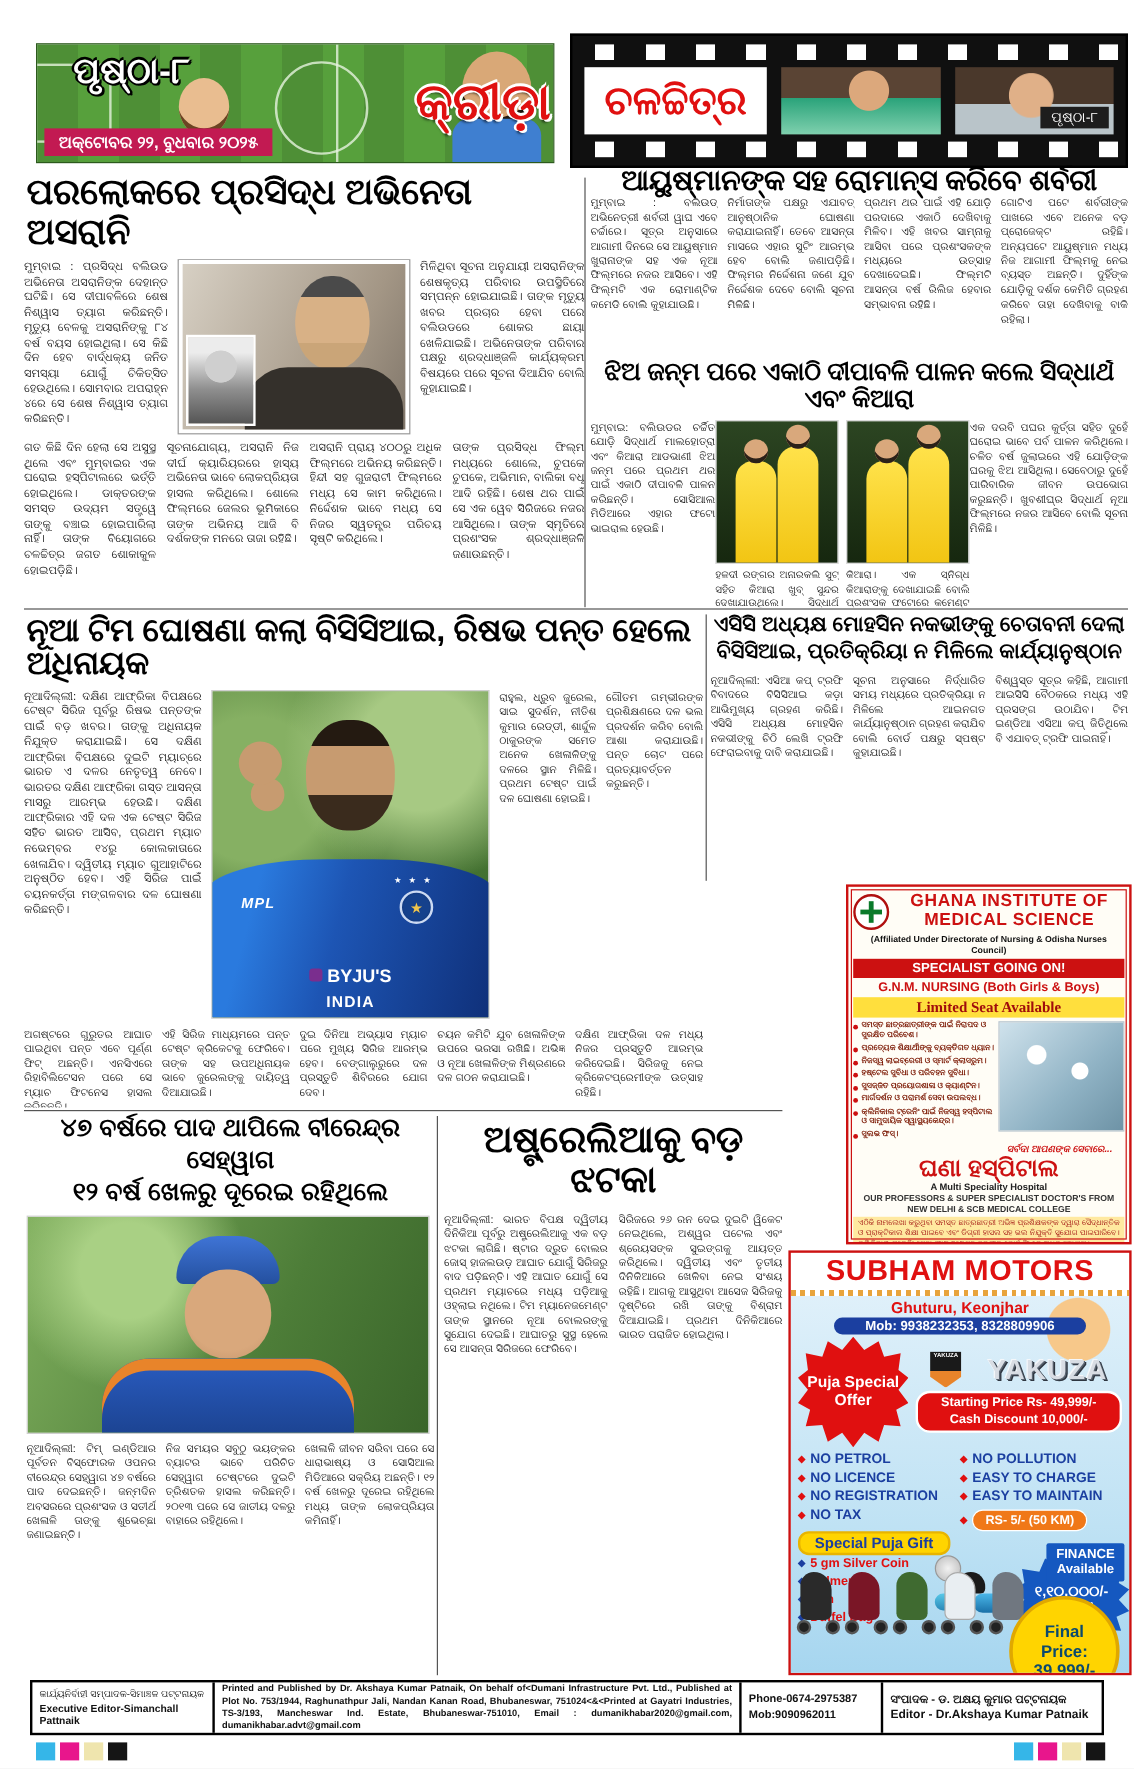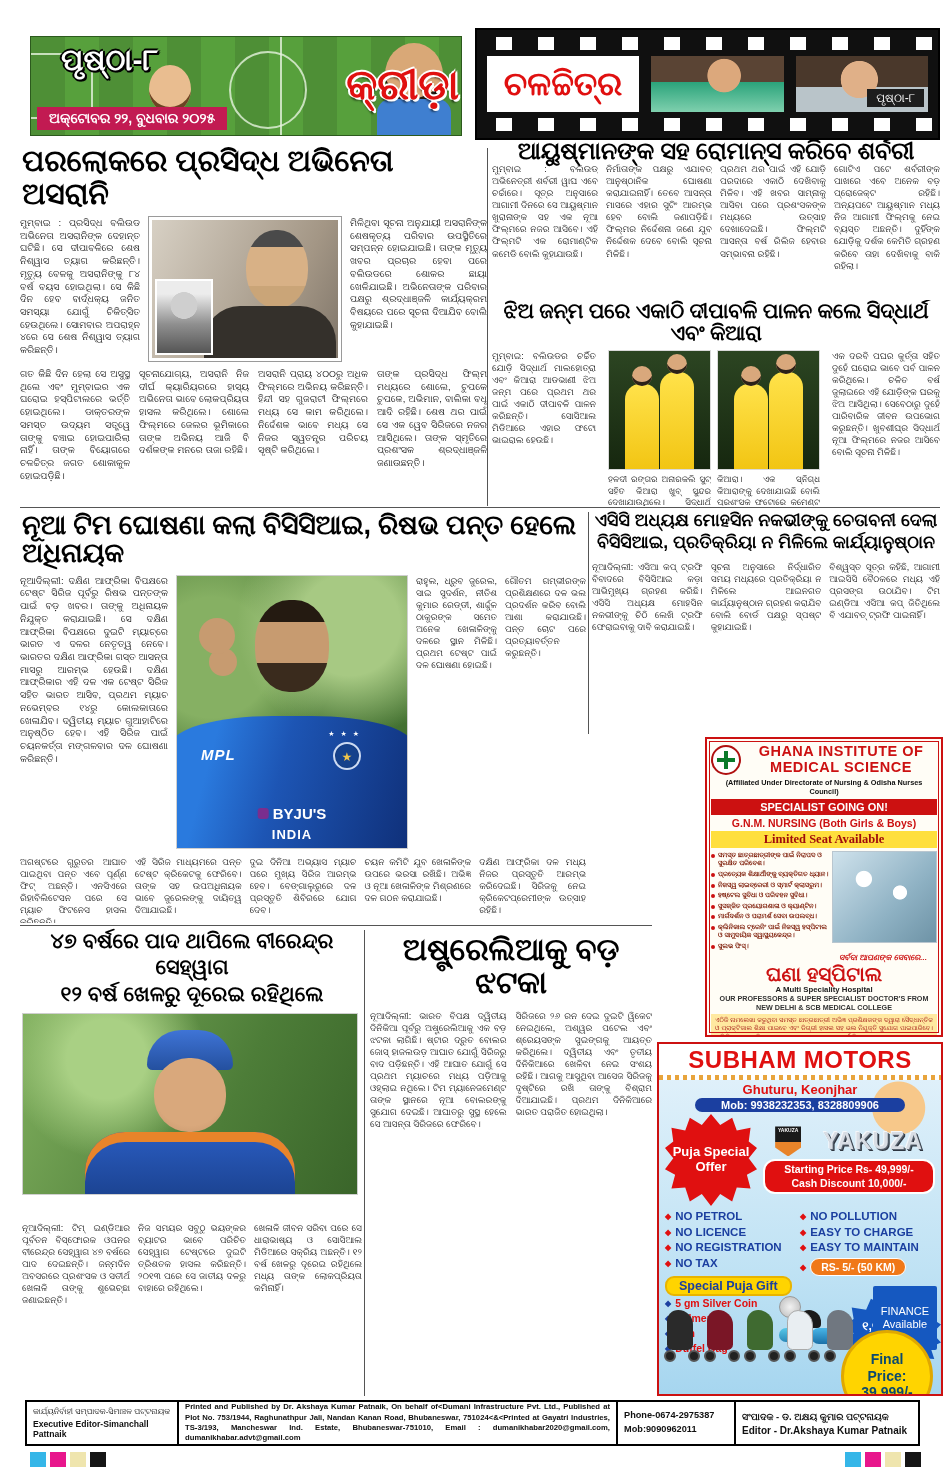--- a/index.html
+++ b/index.html
@@ -57,21 +57,21 @@
 
   
   .art-sharvari { position:absolute; left:492px; top:138px; width:448px; height:158px; overflow:hidden; }
   .art-sharvari h2 { font-size:24px; text-align:center; line-height:1.05; margin-bottom:0; }
   .a2-cols { display:flex; gap:8px; height:116px; }
   .a2-cols .col { flex:1; font-size:9px; }
 
   
   .art-sidkiara { position:absolute; left:492px; top:300px; width:448px; height:206px; overflow:hidden; }
   .art-sidkiara h2 { font-size:21px; text-align:center; line-height:1.05; margin-bottom:6px; }
-  .a3-row { display:flex; gap:12px; height:168px; }
+  .a3-row { display:flex; gap:0; height:168px; }
   .a3c0 { width:104px; font-size:9px; }
   .a3-mid { width:212px; flex:none; }
   .sk-photos { display:flex; gap:6px; height:120px; }
   .sk-frame { flex:1; position:relative; overflow:hidden; background:linear-gradient(#2c4522,#16270f); border:1px solid #dadada; }
   .fig { position:absolute; bottom:0; width:34px; height:72%; border-radius:15px 15px 0 0; background:linear-gradient(#ffe24a,#f2c513); }
   .fig::after { content:""; position:absolute; left:7px; top:-18px; width:20px; height:20px; border-radius:50%; background:#d9a87c; box-shadow:0 -5px 0 -1px #2b2118 inset; }
   .fig-l { left:16px; } .fig-r { right:16px; height:82%; }
   .sk-under { display:flex; gap:6px; margin-top:4px; height:40px; }
   .sk-under .col { flex:1; font-size:8.6px; }
   .a3c3 { flex:1; font-size:9px; }
@@ -81,21 +81,21 @@
   .art-bcci h1 { font-size:27px; line-height:1.05; margin:0 0 7px 2px; }
   .a4-row1 { display:flex; gap:8px; height:274px; }
   .a4c0 { width:148px; }
   .pant { width:232px; height:274px; flex:none; position:relative; overflow:hidden; border:1px solid #cfcfcf;
           background:radial-gradient(circle at 75% 18%,#a7c983 0 18%,rgba(0,0,0,0) 40%),radial-gradient(circle at 15% 30%,#86b063 0 22%,rgba(0,0,0,0) 45%),linear-gradient(#5d8a44,#3c6a2c 70%,#2f5a24); }
   .pant-head { position:absolute; left:50%; top:24px; transform:translateX(-50%); width:74px; height:92px; border-radius:46%;
                background:linear-gradient(#241a11 0 24%,#c79b70 24% 68%,#3a2b1d 68%); }
   .pant-fist { position:absolute; left:22px; top:42px; width:36px; height:36px; border-radius:50%; background:#c79b70; box-shadow:6px 26px 0 -4px #c79b70; }
   .jersey { position:absolute; left:-6px; right:-6px; bottom:0; height:132px; border-radius:42% 42% 0 0/22% 22% 0 0;
             background:linear-gradient(105deg,#2a7ade 0 18%,#1d55b4 45%,#0f2f78); }
-  .jersey .mpl { position:absolute; left:30px; top:30px; color:#fff; font-size:15px; font-weight:800; font-style:italic; letter-spacing:1px; }
+  .jersey .mpl { position:absolute; left:30px; top:30px; color:#fff; font-size:12px; font-weight:800; font-style:italic; letter-spacing:1px; }
   .jersey .stars { position:absolute; right:52px; top:14px; color:#fff; font-size:7px; letter-spacing:2px; }
   .jersey .badge { position:absolute; right:52px; top:26px; width:28px; height:28px; border-radius:50%; border:2px solid #ccdaf2;
                    background:radial-gradient(#15418c 60%,#0d2b63); color:#f0c54a; font-size:12px; text-align:center; line-height:26px; }
   .jersey .byjus { position:absolute; left:50%; transform:translateX(-50%); bottom:26px; color:#fff; font-weight:800; font-size:15px; white-space:nowrap; }
   .jersey .byjus::before { content:""; display:inline-block; width:11px; height:11px; background:#7a2e8e; border-radius:3px; margin-right:4px; }
   .jersey .india { position:absolute; left:50%; transform:translateX(-50%); bottom:6px; color:#fff; font-weight:800; font-size:13px; letter-spacing:1px; }
   .a4c1,.a4c2 { flex:1; font-size:9px; }
   .a4-row2 { display:flex; gap:8px; margin-top:7px; height:88px; }
   .a4-row2 .col { flex:1; font-size:9px; }
 
@@ -130,21 +130,21 @@
 
   
   .art-sehwag { position:absolute; left:22px; top:928px; width:340px; height:470px; overflow:hidden; }
   .art-sehwag .h2l { font-size:21px; font-weight:800; line-height:1.25; color:#000; text-align:center; }
   .sehwag-photo { width:336px; height:182px; margin:6px 0; position:relative; overflow:hidden; border:1px solid #cfcfcf;
                   background:radial-gradient(circle at 25% 25%,#a9d084 0 14%,rgba(0,0,0,0) 35%),linear-gradient(115deg,#7fae5d,#4d7d38 60%,#3a652a); }
   .sw-cap { position:absolute; left:50%; top:16px; transform:translateX(-50%); width:86px; height:40px; border-radius:50px 50px 8px 8px; background:linear-gradient(#3f74d6,#24509f); }
   .sw-face { position:absolute; left:50%; top:44px; transform:translateX(-50%); width:72px; height:74px; border-radius:48%; background:radial-gradient(circle at 50% 42%,#d9a87c 65%,#c3936a); }
   .sw-body { position:absolute; left:50%; bottom:0; transform:translateX(-50%); width:210px; height:62px; border-radius:40px 40px 0 0; background:linear-gradient(#2a5cc0,#1c4493); box-shadow:0 10px 0 0 #e8842a inset; }
   .a6-cols { display:flex; gap:8px; height:208px; }
-  .a6-cols .col { flex:1; font-size:9px;margin-top:21px; }
+  .a6-cols .col { flex:1; font-size:9px; }
 
   
   .art-aus { position:absolute; left:370px; top:933px; width:282px; height:465px; overflow:hidden; }
   .art-aus h1 { font-size:31px; line-height:1.08; text-align:center; margin-bottom:10px; }
   .a7-cols { display:flex; gap:9px; height:396px; }
   .a7-cols .col { flex:1; font-size:9px; }
 
   
   .subham { position:absolute; left:657px; top:1042px; width:286px; height:354px; border:2px solid #cc1111; background:#fff; overflow:hidden; }
   .sb-title { color:#e01010; font-weight:800; font-size:24px; text-align:center; padding:2px 0 1px; letter-spacing:.5px; }
@@ -172,21 +172,21 @@
   .sb-gift-row li { color:#e01010; font-weight:800; font-size:10.5px; line-height:1.45; }
   .sb-gift-row li::before { content:"◆"; color:#1b3fa0; font-size:8px; margin-right:4px; vertical-align:1px; }
   .gift-icons { width:64px; height:52px; flex:none; position:relative; }
   .gi-coin { position:absolute; left:2px; top:0; width:22px; height:22px; border-radius:50%; background:radial-gradient(#f2f2f2,#b9b9b9); border:1px solid #999; }
   .gi-helmet { position:absolute; left:20px; top:14px; width:24px; height:18px; border-radius:12px 12px 4px 4px; background:#1a1a1a; }
   .gi-iron { position:absolute; left:2px; top:32px; width:26px; height:14px; border-radius:10px 2px 2px 10px; background:linear-gradient(#58c8e8,#2a88b8); }
   .gi-bag { position:absolute; left:34px; top:32px; width:28px; height:16px; border-radius:8px; background:linear-gradient(#49b6e8,#1a70a8); }
   .burst-blue { width:96px; height:78px; flex:none; display:flex; flex-direction:column; align-items:center; justify-content:center; text-align:center; color:#fff; background:#1558c0;
            clip-path:polygon(50% 0,60% 12%,73% 4%,78% 18%,93% 15%,91% 30%,100% 37%,91% 48%,100% 60%,89% 66%,93% 81%,78% 80%,73% 95%,60% 87%,50% 100%,40% 87%,27% 95%,22% 80%,7% 81%,11% 66%,0 60%,9% 48%,0 37%,9% 30%,7% 15%,22% 18%,27% 4%,40% 12%); }
   .bb1 { font-size:12px; font-weight:800; } .bb2 { font-size:7.5px; font-weight:700; line-height:1.2; }
-  .sb-finance { position:absolute; right:4px; top:206px; background:#1558c0; color:#fff; font-weight:400; font-size:11px; text-align:center; padding:19px 8px; line-height:1.2; border-radius:2px; }
+  .sb-finance { position:absolute; right:4px; top:206px; background:#1558c0; color:#fff; font-weight:700; font-size:11px; text-align:center; padding:3px 8px; line-height:1.2; border-radius:2px; }
   .scooters { position:absolute; left:4px; bottom:68px; width:200px; height:64px; display:flex; gap:2px; align-items:flex-end; }
   .scoot { position:relative; width:38px; height:56px; flex:none; }
   .scoot .bodyp { position:absolute; left:4px; top:4px; width:26px; height:40px; border-radius:12px 16px 6px 6px; }
   .scoot .w1,.scoot .w2 { position:absolute; bottom:0; width:12px; height:12px; border-radius:50%; background:#222; border:2px solid #555; }
   .scoot .w1 { left:1px; } .scoot .w2 { right:1px; }
   .sc1 .bodyp{background:#2a2a2a;} .sc2 .bodyp{background:#7a1626;} .sc3 .bodyp{background:#3f6a30;} .sc4 .bodyp{background:#e9eef2;border:1px solid #aaa;} .sc5 .bodyp{background:#707780;}
   .sb-final { position:absolute; right:8px; bottom:8px; width:92px; height:92px; border-radius:50%; background:#ffd400; border:3px solid #e0a800;
               display:flex; flex-direction:column; align-items:center; justify-content:center; color:#0c4a6e; font-weight:800; font-size:14px; line-height:1.2; }
 
   

